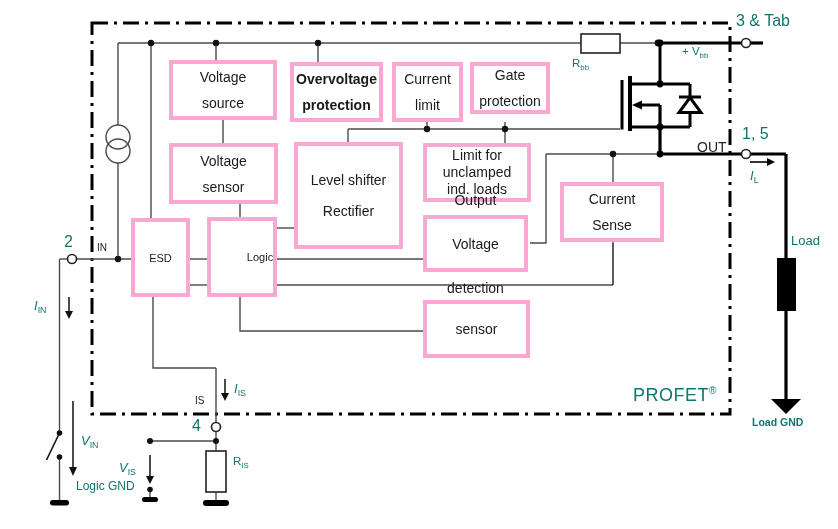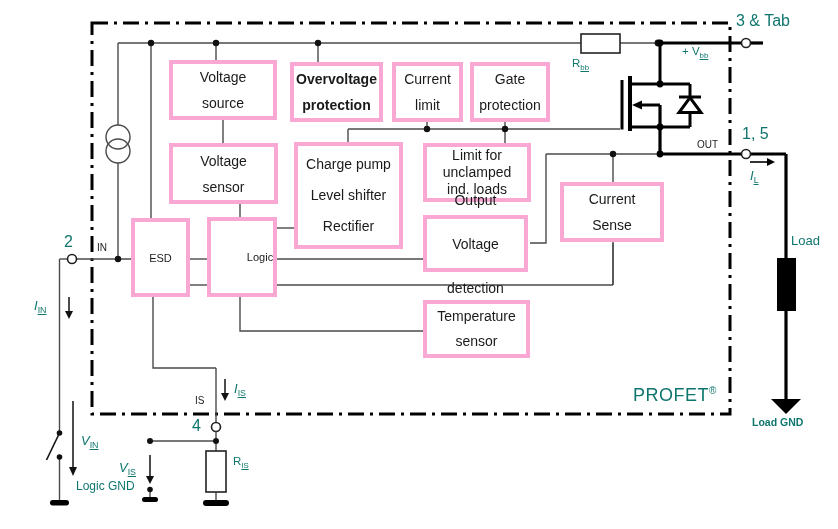--- a/index.html
+++ b/index.html
@@ -13,21 +13,21 @@
     display:flex;flex-direction:column;justify-content:center;align-items:center;
     text-align:center;font-size:14px;color:#1a1a1a;
   }
   .block .bl{line-height:26px;}
   .block.lh31 .bl{line-height:31px;}
   .block.lh17 .bl{line-height:17px;}
   .block.lh16 .bl{line-height:16px;}
   .block.lh25 .bl{line-height:25px;}
   .block.big{font-size:11px;}
   .lbl{position:absolute;white-space:nowrap;line-height:1;color:#0f766e;}
-  .lbl sub{font-size:0.68em;vertical-align:-3px;letter-spacing:0;text-decoration:underline;}
+  .lbl sub{font-size:0.68em;vertical-align:-3px;letter-spacing:0;}
   .sym{font-style:italic;}
   .small{font-size:10px;color:#222;}
   .pinno{font-size:16px;}
   .comp{font-size:11.5px;}
   .cur{font-size:13px;}
   .bold{font-weight:normal;}
   .profet{font-size:18px;letter-spacing:0.5px;}
   .profet sup{font-size:10px;vertical-align:7px;}
 </style>
 </head>
@@ -198,65 +198,63 @@
     <div class="bl">source</div>
   </div>
   <div class="block" style="left:290px;top:62px;width:93px;height:60px;font-weight:bold;">
     <div class="bl">Overvoltage</div>
     <div class="bl">protection</div>
   </div>
   <div class="block" style="left:392px;top:62px;width:71px;height:60px;">
     <div class="bl">Current</div>
     <div class="bl">limit</div>
   </div>
-  <div class="block" style="left:470px;top:62px;width:80px;height:60px;">
+  <div class="block" style="left:470px;top:62px;width:80px;height:52px;">
     <div class="bl">Gate</div>
     <div class="bl">protection</div>
   </div>
   <div class="block" style="left:169px;top:143px;width:109px;height:61px;">
     <div class="bl">Voltage</div>
     <div class="bl">sensor</div>
   </div>
   <div class="block lh31" style="left:294px;top:142px;width:109px;height:107px;">
-    <div class="bl">Charge pump</div>
     <div class="bl">Level shifter</div>
     <div class="bl">Rectifier</div>
   </div>
   <div class="block lh17" style="left:423px;top:143px;width:108px;height:59px;">
     <div class="bl">Limit for</div>
     <div class="bl">unclamped</div>
     <div class="bl">ind. loads</div>
   </div>
   <div class="block lh16" style="left:423px;top:215px;width:105px;height:57px;gap:28px;">
     <div class="bl">Output</div>
     <div class="bl">Voltage</div>
     <div class="bl">detection</div>
   </div>
   <div class="block" style="left:560px;top:182px;width:104px;height:60px;">
     <div class="bl">Current</div>
     <div class="bl">Sense</div>
   </div>
   <div class="block lh25" style="left:423px;top:300px;width:107px;height:58px;">
-    <div class="bl">Temperature</div>
     <div class="bl">sensor</div>
   </div>
   <div class="block big" style="left:131px;top:218px;width:59px;height:79px;">
     <div class="bl">ESD</div>
   </div>
   <div class="block big" style="left:207px;top:217px;width:70px;height:80px;padding-left:36px;">
     <div class="bl">Logic</div>
   </div>
 
   <div class="lbl pinno" style="left:64px;top:234px;">2</div>
   <div class="lbl pinno" style="left:192px;top:418px;">4</div>
   <div class="lbl pinno" style="left:736px;top:13px;">3 &amp; Tab</div>
   <div class="lbl pinno" style="left:742px;top:126px;">1, 5</div>
 
   <div class="lbl small" style="left:97px;top:243px;">IN</div>
-  <div class="lbl small" style="left:697px;top:140px;font-size:10px;">OUT</div>
+  <div class="lbl small" style="left:697px;top:140px;font-size:14px;">OUT</div>
   <div class="lbl small" style="left:195px;top:396px;">IS</div>
 
   <div class="lbl comp" style="left:682px;top:46px;"><span>+ V</span><sub>bb</sub></div>
   <div class="lbl comp" style="left:572px;top:58px;"><span>R</span><sub>bb</sub></div>
   <div class="lbl comp" style="left:233px;top:456px;"><span>R</span><sub>IS</sub></div>
   <div class="lbl cur" style="left:34px;top:299px;"><span class="sym">I</span><sub>IN</sub></div>
   <div class="lbl cur" style="left:81px;top:434px;"><span class="sym">V</span><sub>IN</sub></div>
   <div class="lbl cur" style="left:234px;top:382px;"><span class="sym">I</span><sub>IS</sub></div>
   <div class="lbl cur" style="left:119px;top:461px;"><span class="sym">V</span><sub>IS</sub></div>
   <div class="lbl cur" style="left:750px;top:169px;"><span class="sym">I</span><sub>L</sub></div>

